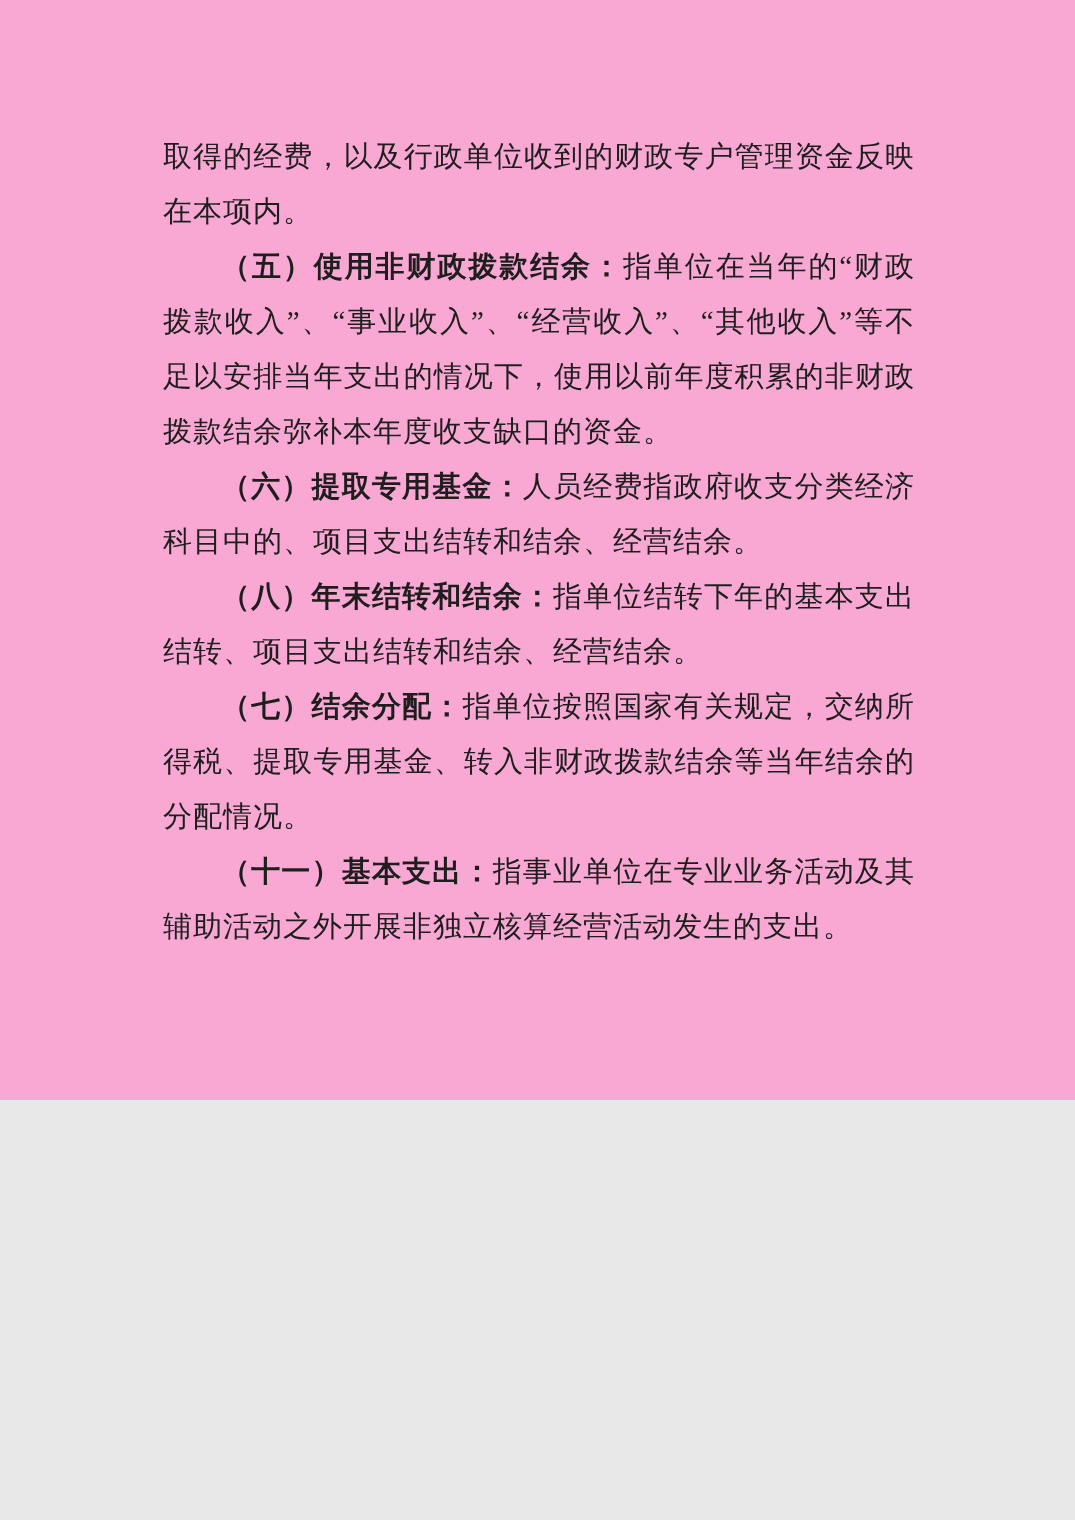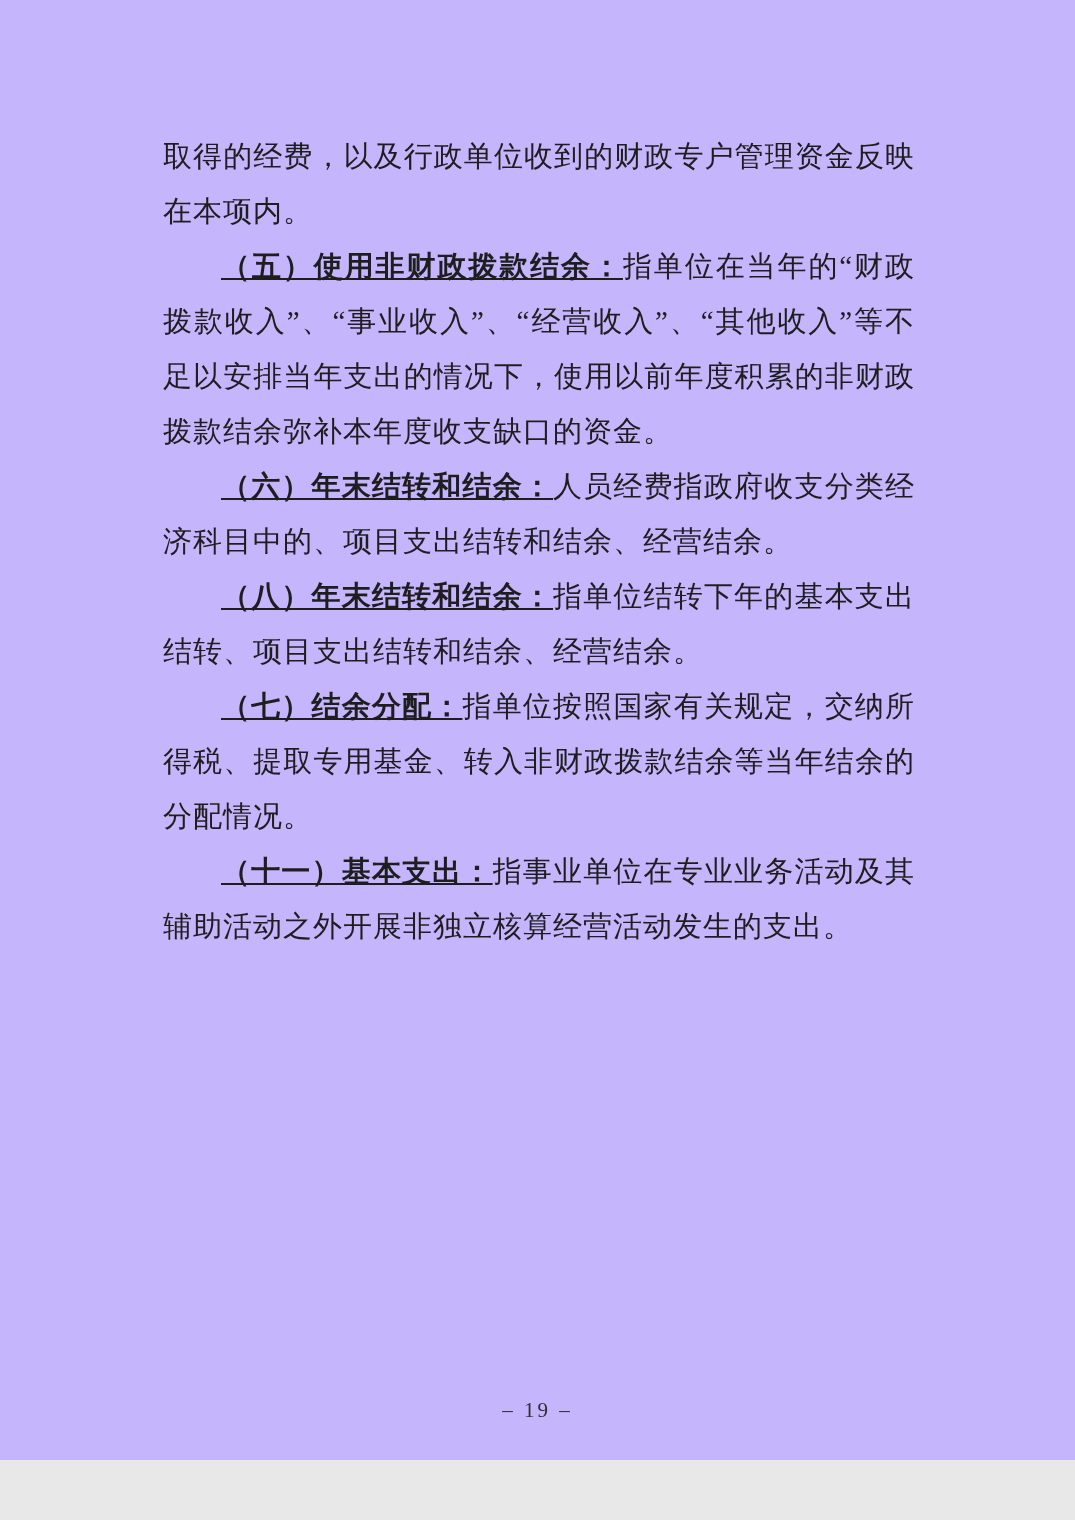--- a/index.html
+++ b/index.html
@@ -3,23 +3,23 @@
 <meta charset="utf-8">
 <style>
   html, body {
     margin: 0;
     padding: 0;
     background: #e8e8e8;
   }
   .page {
     position: relative;
     width: 1075px;
-    height: 1460px;
+    height: 1100px;
     margin: 0 auto;
-    background: #c4b5fd;
+    background: #f9a8d4;
     font-family: "Liberation Serif", "DejaVu Serif", serif;
     color: #1e1e1e;
     overflow: hidden;
   }
   .content {
     position: absolute;
     left: 163px;
     right: 160px;
     top: 129px;
   }
@@ -31,21 +31,20 @@
     text-justify: inter-character;
     text-indent: 2em;
     letter-spacing: 1px;
     word-break: break-all;
   }
   .para.no-indent {
     text-indent: 0;
   }
   .para .lead {
     font-weight: 700;
-    text-decoration: underline;
   }
   .footer {
     position: absolute;
     left: 0;
     right: 0;
     top: 1398px;
     text-align: center;
     font-size: 21px;
     letter-spacing: 3px;
     color: #2f2f2f;
@@ -54,21 +53,21 @@
 </head>
 <body>
 
 <div class="page">
   <div class="content">
 
     <p class="para no-indent"><b class="lead"></b><span>取得的经费，以及行政单位收到的财政专户管理资金反映在本项内。</span></p>
 
     <p class="para"><b class="lead">（五）使用非财政拨款结余：</b><span>指单位在当年的“财政拨款收入”、“事业收入”、“经营收入”、“其他收入”等不足以安排当年支出的情况下，使用以前年度积累的非财政拨款结余弥补本年度收支缺口的资金。</span></p>
 
-    <p class="para"><b class="lead">（六）年末结转和结余：</b><span>人员经费指政府收支分类经济科目中的、项目支出结转和结余、经营结余。</span></p>
+    <p class="para"><b class="lead">（六）提取专用基金：</b><span>人员经费指政府收支分类经济科目中的、项目支出结转和结余、经营结余。</span></p>
 
     <p class="para"><b class="lead">（八）年末结转和结余：</b><span>指单位结转下年的基本支出结转、项目支出结转和结余、经营结余。</span></p>
 
     <p class="para"><b class="lead">（七）结余分配：</b><span>指单位按照国家有关规定，交纳所得税、提取专用基金、转入非财政拨款结余等当年结余的分配情况。</span></p>
 
 
 
     <p class="para"><b class="lead">（十一）基本支出：</b><span>指事业单位在专业业务活动及其辅助活动之外开展非独立核算经营活动发生的支出。</span></p>
 
   </div>

